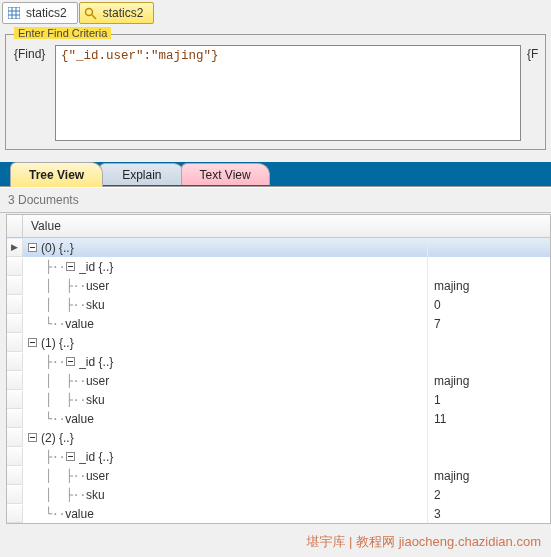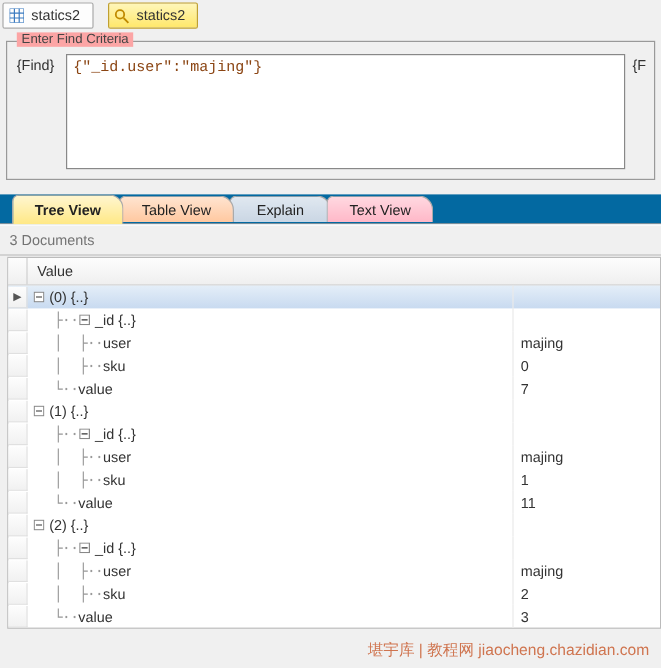--- a/index.html
+++ b/index.html
@@ -1,25 +1,25 @@
 <!DOCTYPE html>
 <html><head>
 <meta charset="utf-8">
 <style>
   * { box-sizing: border-box; margin: 0; padding: 0; }
   body { font-family: "Segoe UI", Tahoma, sans-serif; font-size: 12px; color: #333; background: #f0f0f0; width: 551px; height: 557px; overflow: hidden; position: relative; }
   
-  .tabs-top { display: flex; padding: 2px; gap: 12px; background: #f0f0f0; }
+  .tabs-top { display: flex; padding: 2px; gap: 1px; background: #f0f0f0; }
   .tab-top { display: flex; align-items: center; padding: 3px 10px 3px 4px; border: 1px solid #aaa; background: #fdfdfd; gap: 5px; cursor: pointer; border-radius: 2px; }
   .tab-top.active { background: linear-gradient(#fff6ba, #ffe76a); border-color: #c0a030; }
   .icon-grid { width: 14px; height: 14px; display: flex; align-items: center; justify-content: center; color: #3a7ac0; }
   .icon-mag { width: 14px; height: 14px; display: flex; align-items: center; justify-content: center; color: #c08a00; }
   
   .criteria-box { margin: 8px 5px 12px 5px; border: 1px solid #999; padding: 10px 8px 8px 8px; position: relative; background: #f0f0f0; }
-  .criteria-box .legend { position: absolute; top: -8px; left: 8px; background: #fca5a5; padding: 0 4px; font-size: 11px; color: #444; }
+  .criteria-box .legend { position: absolute; top: -8px; left: 8px; background: #fde047; padding: 0 4px; font-size: 11px; color: #444; }
   .find-row { display: flex; align-items: flex-start; gap: 6px; }
   .find-label { padding-top: 2px; color: #333; font-size: 12px; width: 35px; }
   .find-textarea { flex: 1; height: 96px; border: 1px solid #888; padding: 3px 5px; font-family: Consolas, "Courier New", monospace; font-size: 12.5px; resize: none; background: #fff; }
   .find-extra { color: #333; font-size: 12px; width: 10px; padding-top: 2px; }
   .code-brown { color: #8b4513; }
   
   .view-tabs { display: flex; align-items: center; padding-left: 10px; border-bottom: 1px solid #999; background: #0369a1; height: 25px; }
   .vtab { position: relative; padding: 4px 18px; font-size: 12px; cursor: pointer; color: #222; border: 1px solid #aaa; border-bottom: none; border-radius: 6px 12px 0 0; margin-right: -4px; height: 22px; }
   .vtab.tree { background: linear-gradient(#fff6d0, #ffe885); z-index: 4; font-weight: bold; height: 25px; margin-bottom: -1px; padding-top: 5px; }
   .vtab.table { background: linear-gradient(#ffe4d0, #ffc8a0); z-index: 3; }
@@ -77,21 +77,20 @@
   <span class="legend">Enter Find Criteria</span>
   <div class="find-row">
     <span class="find-label">{Find}</span>
     <div class="find-textarea" contenteditable="true" style=""><span class="code-brown">{"_id.user":"majing"}</span></div>
     <span class="find-extra">{F</span>
   </div>
 </div>
 
 <div class="view-tabs">
   <div class="vtab tree">Tree View</div>
-  <div class="vtab table">Table View</div>
   <div class="vtab explain">Explain</div>
   <div class="vtab text">Text View</div>
 </div>
 
 <div class="docstatus">3 Documents</div>
 
 <div class="grid-area">
   <div class="grid-header">
     <div class="gh-gutter"></div>
     <div class="gh-val">Value</div>

